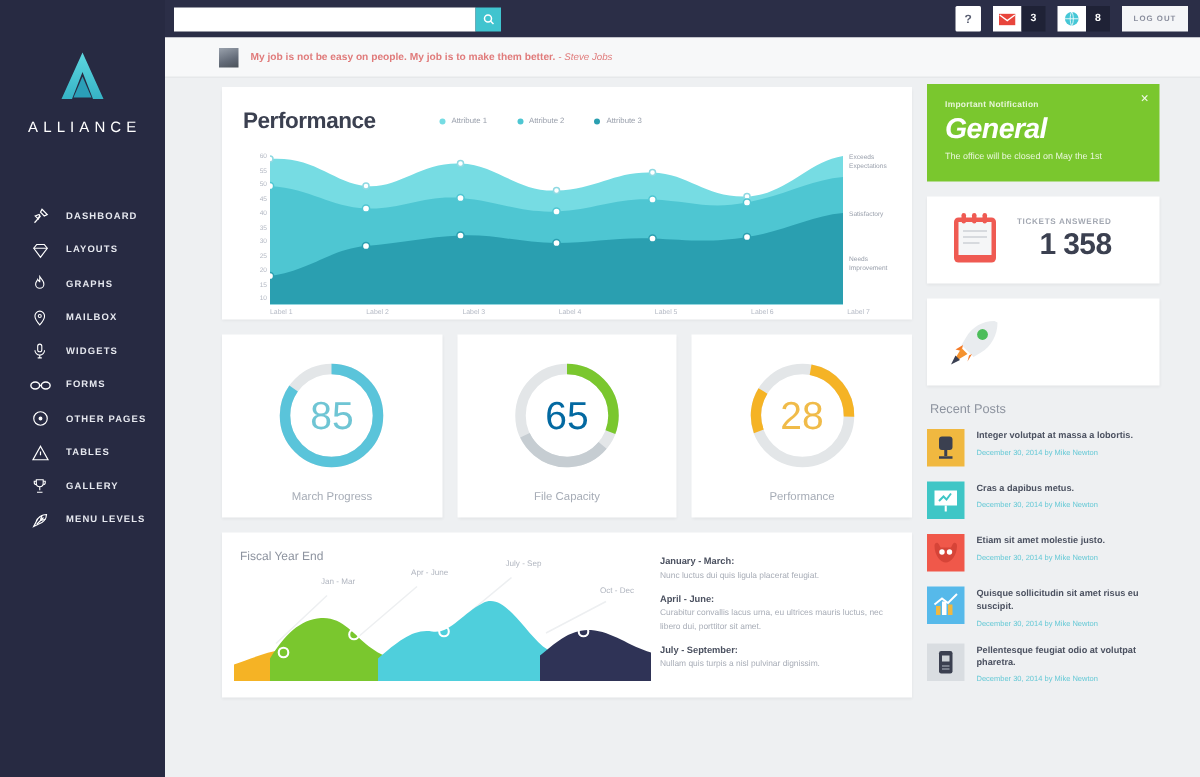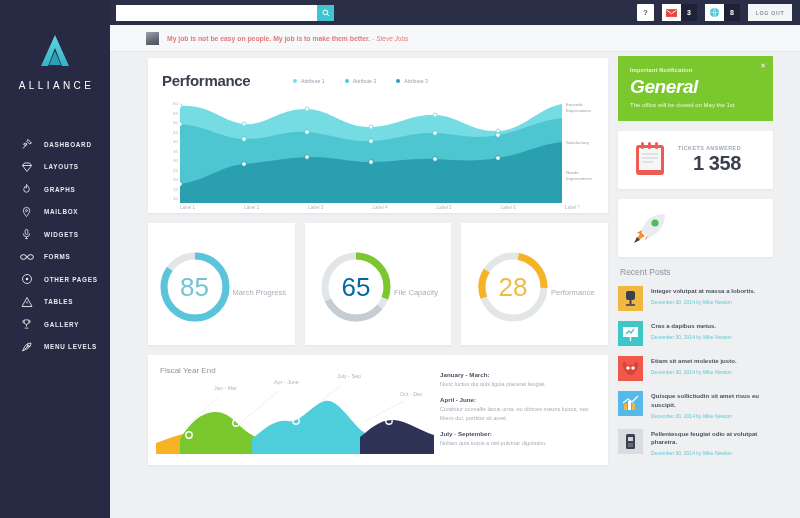--- a/index.html
+++ b/index.html
@@ -165,21 +165,21 @@
     display: flex; justify-content: space-between;
   }
   .xlab { font-size: 4.6px; color: #b4b9c4; }
   .side-ann { position: absolute; font-size: 4.4px; color: #9aa0ac; line-height: 1.35; }
 
   
   #gauge-row { display: flex; gap: 10px; margin-bottom: 10px; }
   .gauge-card {
     flex: 1; height: 122px; background: #fff;
     box-shadow: 0 1px 2px rgba(0,0,0,0.055);
-    display: flex; flex-direction: row;
+    display: flex; flex-direction: column;
     align-items: center; justify-content: center;
     padding-top: 6px;
   }
   .gauge-ring { position: relative; width: 76px; height: 76px; }
   .gauge-val {
     position: absolute; left: 0; top: 0; width: 76px; height: 76px;
     display: flex; align-items: center; justify-content: center;
     font-size: 26px; font-weight: 300;
   }
   .gauge-label { margin-top: 11px; font-size: 7.6px; color: #a6acb6; }

